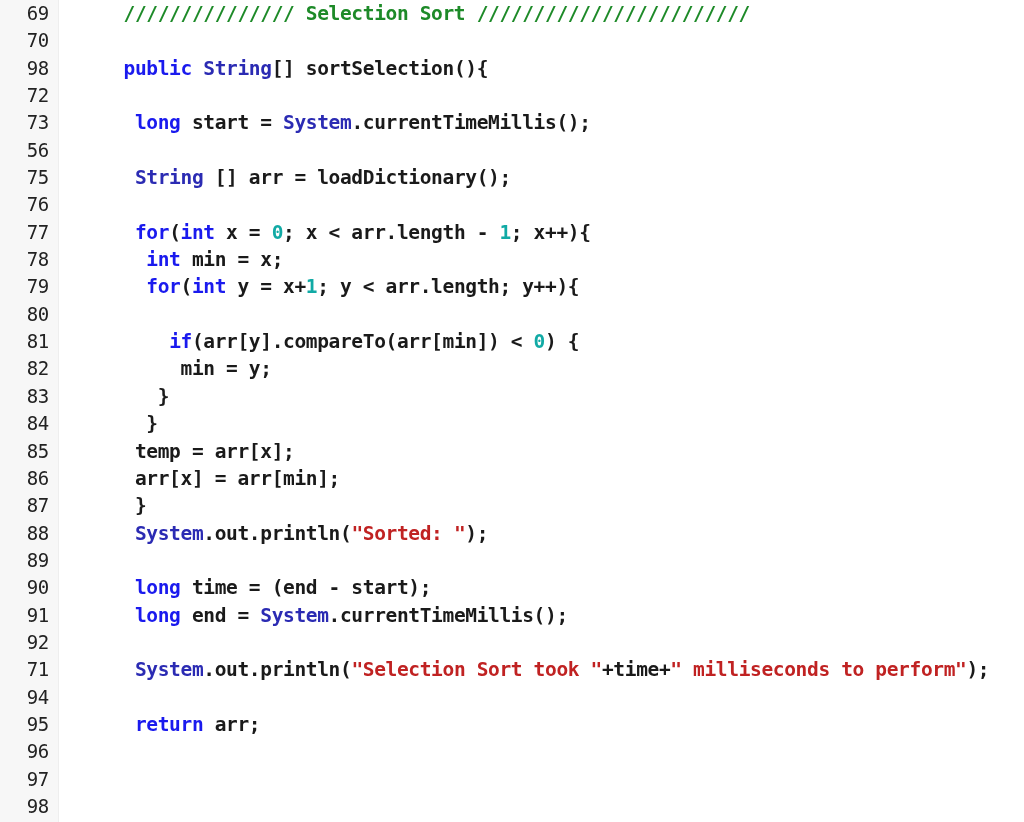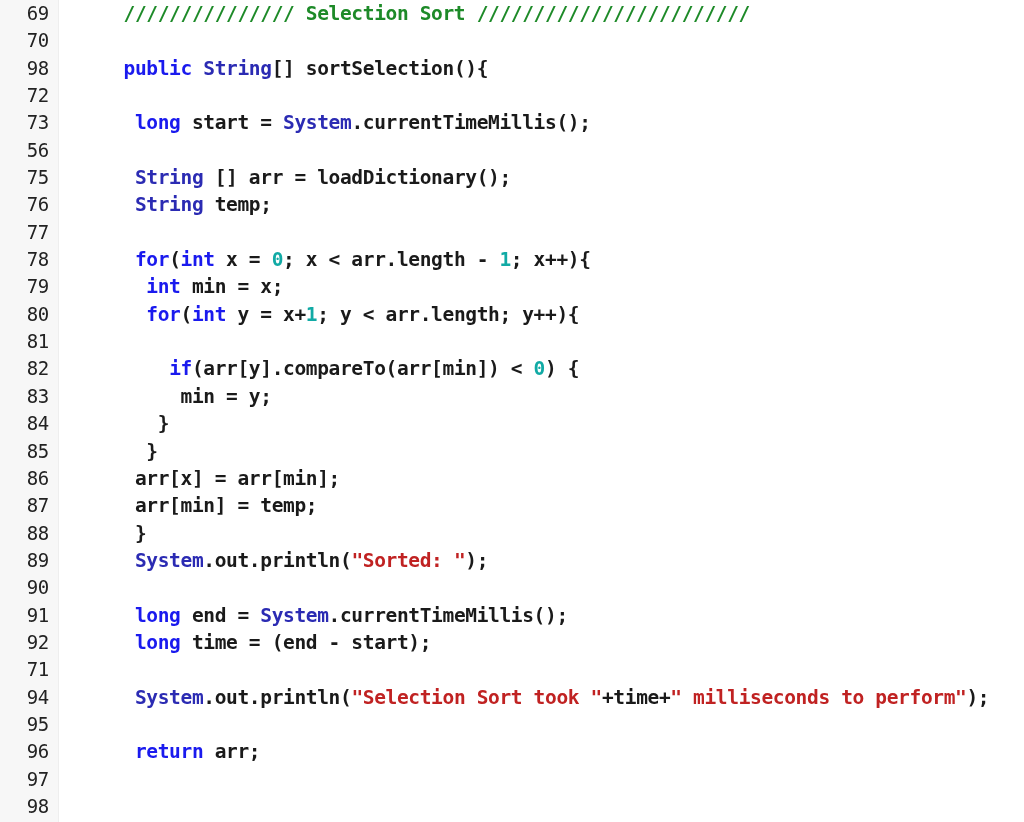--- a/index.html
+++ b/index.html
@@ -118,37 +118,36 @@
     </div>
 
   <div id="code">
       <div class="code-line"><span class="tok-comment">    /////////////// Selection Sort ////////////////////////</span></div>
       <div class="code-line"><span class="tok-plain"></span></div>
       <div class="code-line"><span class="tok-plain">    </span><span class="tok-keyword">public</span><span class="tok-plain"> </span><span class="tok-type">String</span><span class="tok-plain">[] sortSelection(){</span></div>
       <div class="code-line"><span class="tok-plain"></span></div>
       <div class="code-line"><span class="tok-plain">     </span><span class="tok-keyword">long</span><span class="tok-plain"> start = </span><span class="tok-class">System</span><span class="tok-plain">.currentTimeMillis();</span></div>
       <div class="code-line"><span class="tok-plain"></span></div>
       <div class="code-line"><span class="tok-plain">     </span><span class="tok-type">String</span><span class="tok-plain"> [] arr = loadDictionary();</span></div>
-      <div class="code-line"><span class="tok-plain">     </span><span class="tok-type">String</span><span class="tok-plain"> temp;</span></div>
       <div class="code-line"><span class="tok-plain"></span></div>
       <div class="code-line"><span class="tok-plain">     </span><span class="tok-keyword">for</span><span class="tok-plain">(</span><span class="tok-keyword">int</span><span class="tok-plain"> x = </span><span class="tok-number">0</span><span class="tok-plain">; x &lt; arr.length - </span><span class="tok-number">1</span><span class="tok-plain">; x++){</span></div>
       <div class="code-line"><span class="tok-plain">      </span><span class="tok-keyword">int</span><span class="tok-plain"> min = x;</span></div>
       <div class="code-line"><span class="tok-plain">      </span><span class="tok-keyword">for</span><span class="tok-plain">(</span><span class="tok-keyword">int</span><span class="tok-plain"> y = x+</span><span class="tok-number">1</span><span class="tok-plain">; y &lt; arr.length; y++){</span></div>
       <div class="code-line"><span class="tok-plain"></span></div>
       <div class="code-line"><span class="tok-plain">        </span><span class="tok-keyword">if</span><span class="tok-plain">(arr[y].compareTo(arr[min]) &lt; </span><span class="tok-number">0</span><span class="tok-plain">) {</span></div>
       <div class="code-line"><span class="tok-plain">         min = y;</span></div>
       <div class="code-line"><span class="tok-plain">       }</span></div>
       <div class="code-line"><span class="tok-plain">      }</span></div>
+      <div class="code-line"><span class="tok-plain">     temp = arr[x];</span></div>
       <div class="code-line"><span class="tok-plain">     arr[x] = arr[min];</span></div>
-      <div class="code-line"><span class="tok-plain">     arr[min] = temp;</span></div>
       <div class="code-line"><span class="tok-plain">     }</span></div>
       <div class="code-line"><span class="tok-plain">     </span><span class="tok-class">System</span><span class="tok-plain">.out.println(</span><span class="tok-string">"Sorted: "</span><span class="tok-plain">);</span></div>
       <div class="code-line"><span class="tok-plain"></span></div>
+      <div class="code-line"><span class="tok-plain">     </span><span class="tok-keyword">long</span><span class="tok-plain"> time = (end - start);</span></div>
       <div class="code-line"><span class="tok-plain">     </span><span class="tok-keyword">long</span><span class="tok-plain"> end = </span><span class="tok-class">System</span><span class="tok-plain">.currentTimeMillis();</span></div>
-      <div class="code-line"><span class="tok-plain">     </span><span class="tok-keyword">long</span><span class="tok-plain"> time = (end - start);</span></div>
       <div class="code-line"><span class="tok-plain"></span></div>
       <div class="code-line"><span class="tok-plain">     </span><span class="tok-class">System</span><span class="tok-plain">.out.println(</span><span class="tok-string">"Selection Sort took "</span><span class="tok-plain">+time+</span><span class="tok-string">" milliseconds to perform"</span><span class="tok-plain">);</span></div>
       <div class="code-line"><span class="tok-plain"></span></div>
       <div class="code-line"><span class="tok-plain">     </span><span class="tok-keyword">return</span><span class="tok-plain"> arr;</span></div>
       <div class="code-line"></div>
     </div>
 
 </div>
 
 </body></html>

